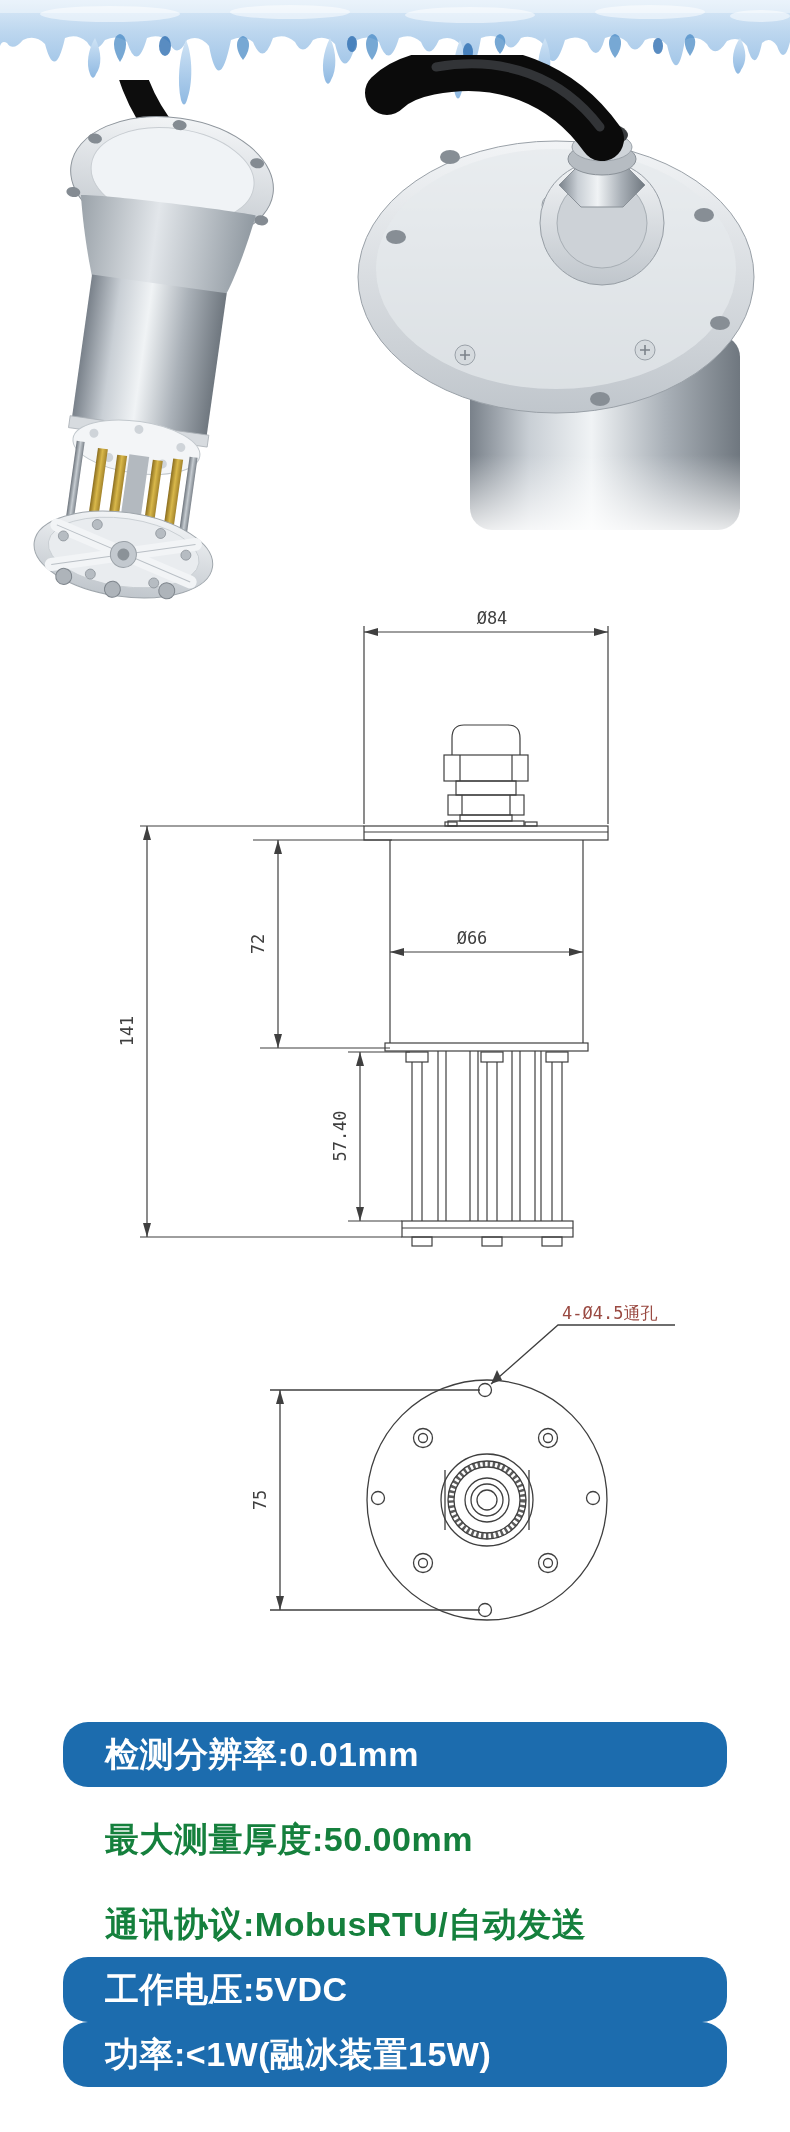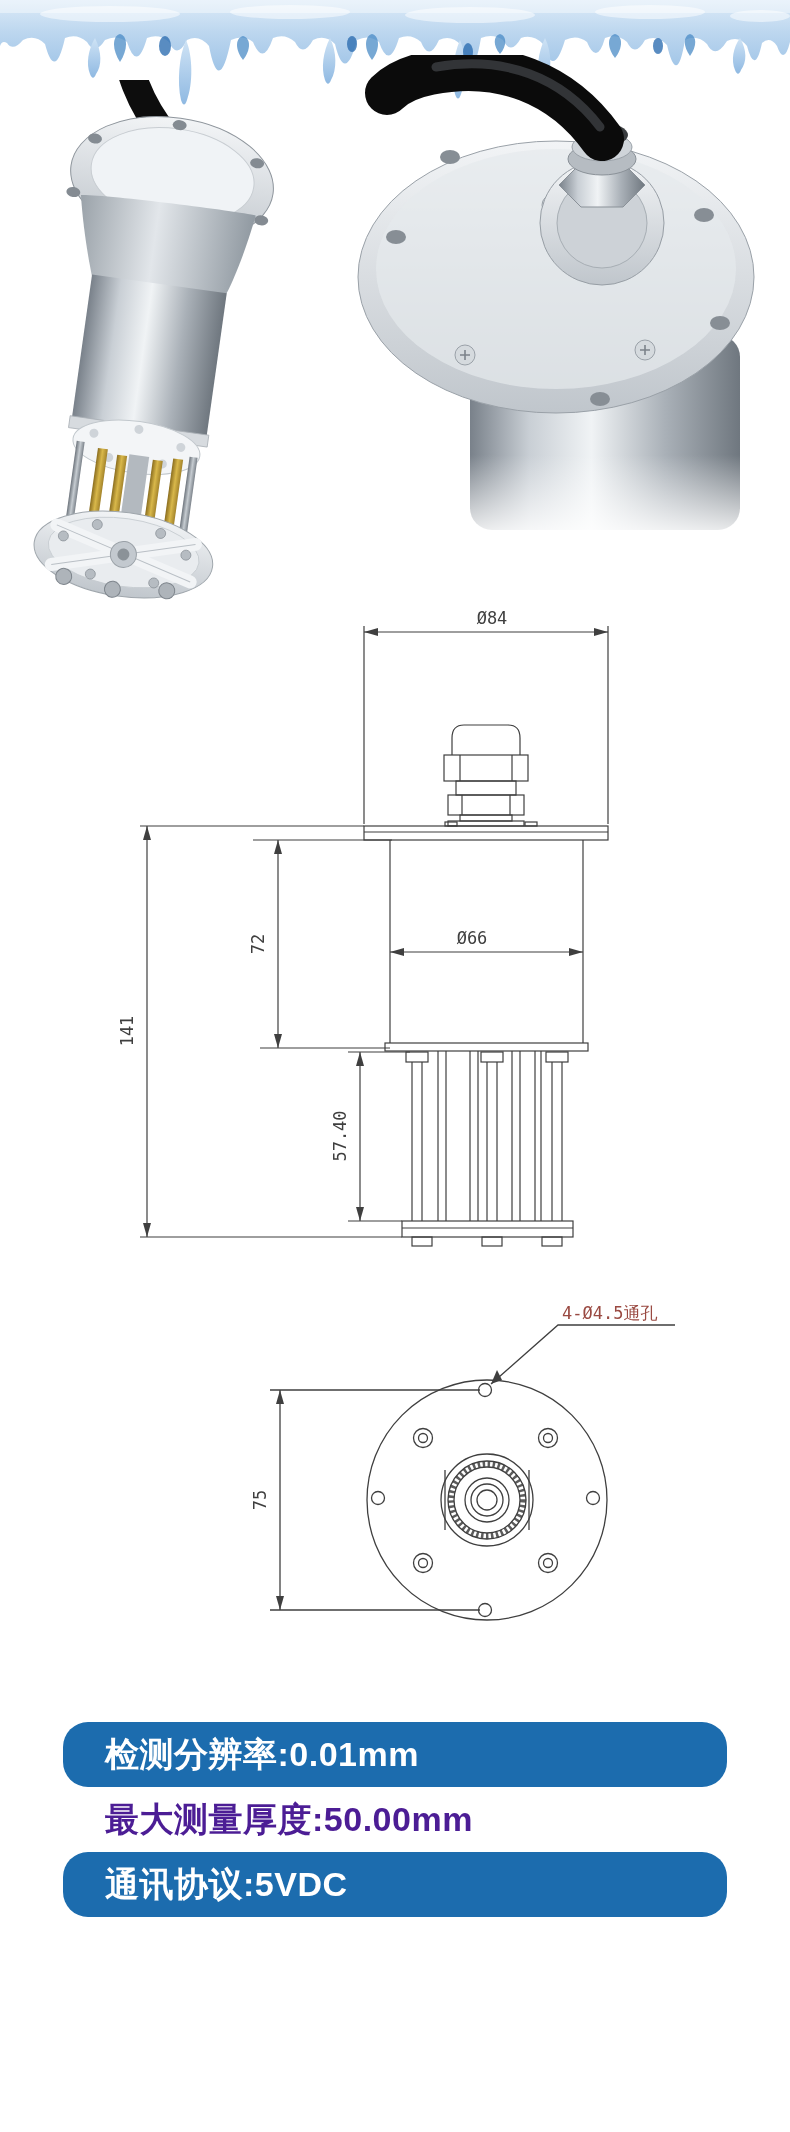--- a/index.html
+++ b/index.html
@@ -11,21 +11,21 @@
   .dim-text{font-family:"DejaVu Sans Mono","Liberation Mono",monospace;
             font-size:17px;fill:#3f3f3f;}
   .note-text{font-family:"DejaVu Sans Mono","Liberation Mono",monospace;
              font-size:17px;fill:#9a4a42;}
   
   #spec-list{position:absolute;left:63px;top:1722px;width:664px;}
   .spec-row{height:65px;display:flex;align-items:center;
             padding-left:42px;box-sizing:border-box;
             font-size:34px;font-weight:600;letter-spacing:.5px;}
   .spec-row.pill{background:#1c6cae;border-radius:25px;color:#ffffff;}
-  .spec-row.plain{background:transparent;color:#4c1d95;}
+  .spec-row.plain{background:transparent;color:#15803d;margin-top:20px;}
   svg{display:block;}
 </style>
 </head>
 <body>
 
 <div id="page">
 
   <svg class="abs" style="left:0;top:0" width="790" height="120" viewBox="0 0 790 120">
     <defs>
       <linearGradient id="iceGrad" x1="0" y1="0" x2="0" y2="1">
@@ -339,16 +339,18 @@
       <polygon points="150,325 146,311 154,311"></polygon>
       <polygon points="361,99 372,95 367,85"></polygon>
     </g>
     <text class="dim-text" transform="rotate(-90 136 215)" x="136" y="215" text-anchor="middle">75</text>
     <text class="note-text" x="432" y="34">4-Ø4.5通孔</text>
   </svg>
 
   <div id="spec-list">
     <div class="spec-row pill">检测分辨率:0.01mm</div>
     <div class="spec-row plain">最大测量厚度:50.00mm</div>
-    <div class="spec-row pill">通讯协议:5VDC</div>
+    <div class="spec-row plain">通讯协议:MobusRTU/自动发送</div>
+    <div class="spec-row pill">工作电压:5VDC</div>
+    <div class="spec-row pill">功率:&lt;1W(融冰装置15W)</div>
   </div>
 
 </div>
 
 </body></html>

